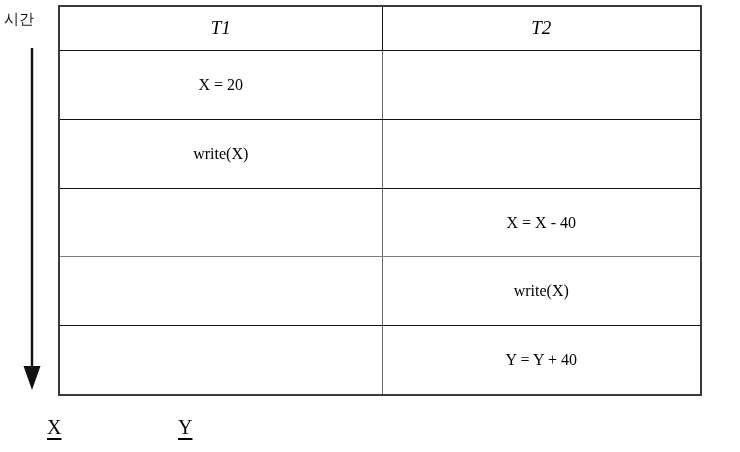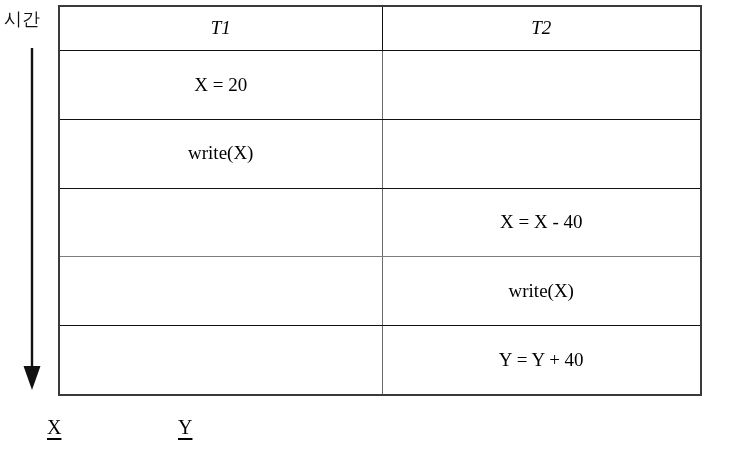--- a/index.html
+++ b/index.html
@@ -22,21 +22,21 @@
     left: 0px;
     top: 0px;
     width: 58px;
     height: 400px;
   }
   #time-label {
     position: absolute;
     left: 4px;
     top: 8px;
     font-family: "DejaVu Sans", "Liberation Sans", sans-serif;
-    font-size: 18px;
+    font-size: 15px;
     line-height: 22px;
     white-space: nowrap;
     color: #111111;
   }
   #time-arrow {
     position: absolute;
     left: 16px;
     top: 48px;
     width: 34px;
     height: 344px;
@@ -56,21 +56,21 @@
   #schedule-table col.col-t1 { width: 323px; }
   #schedule-table col.col-t2 { width: 319px; }
 
   #schedule-table td,
   #schedule-table th {
     border: 1px solid #111111;
     padding: 0;
     height: 43.4px;
     text-align: center;
     vertical-align: middle;
-    font-size: 19px;
+    font-size: 16px;
     font-weight: normal;
     line-height: 1.1;
     white-space: pre;
     background: #ffffff;
   }
   #schedule-table tr.sep-gray > td {
     border-top-color: #7d7d7d;
     border-bottom-color: #7d7d7d;
   }
   #schedule-table tr.sep-gray-top > td {

